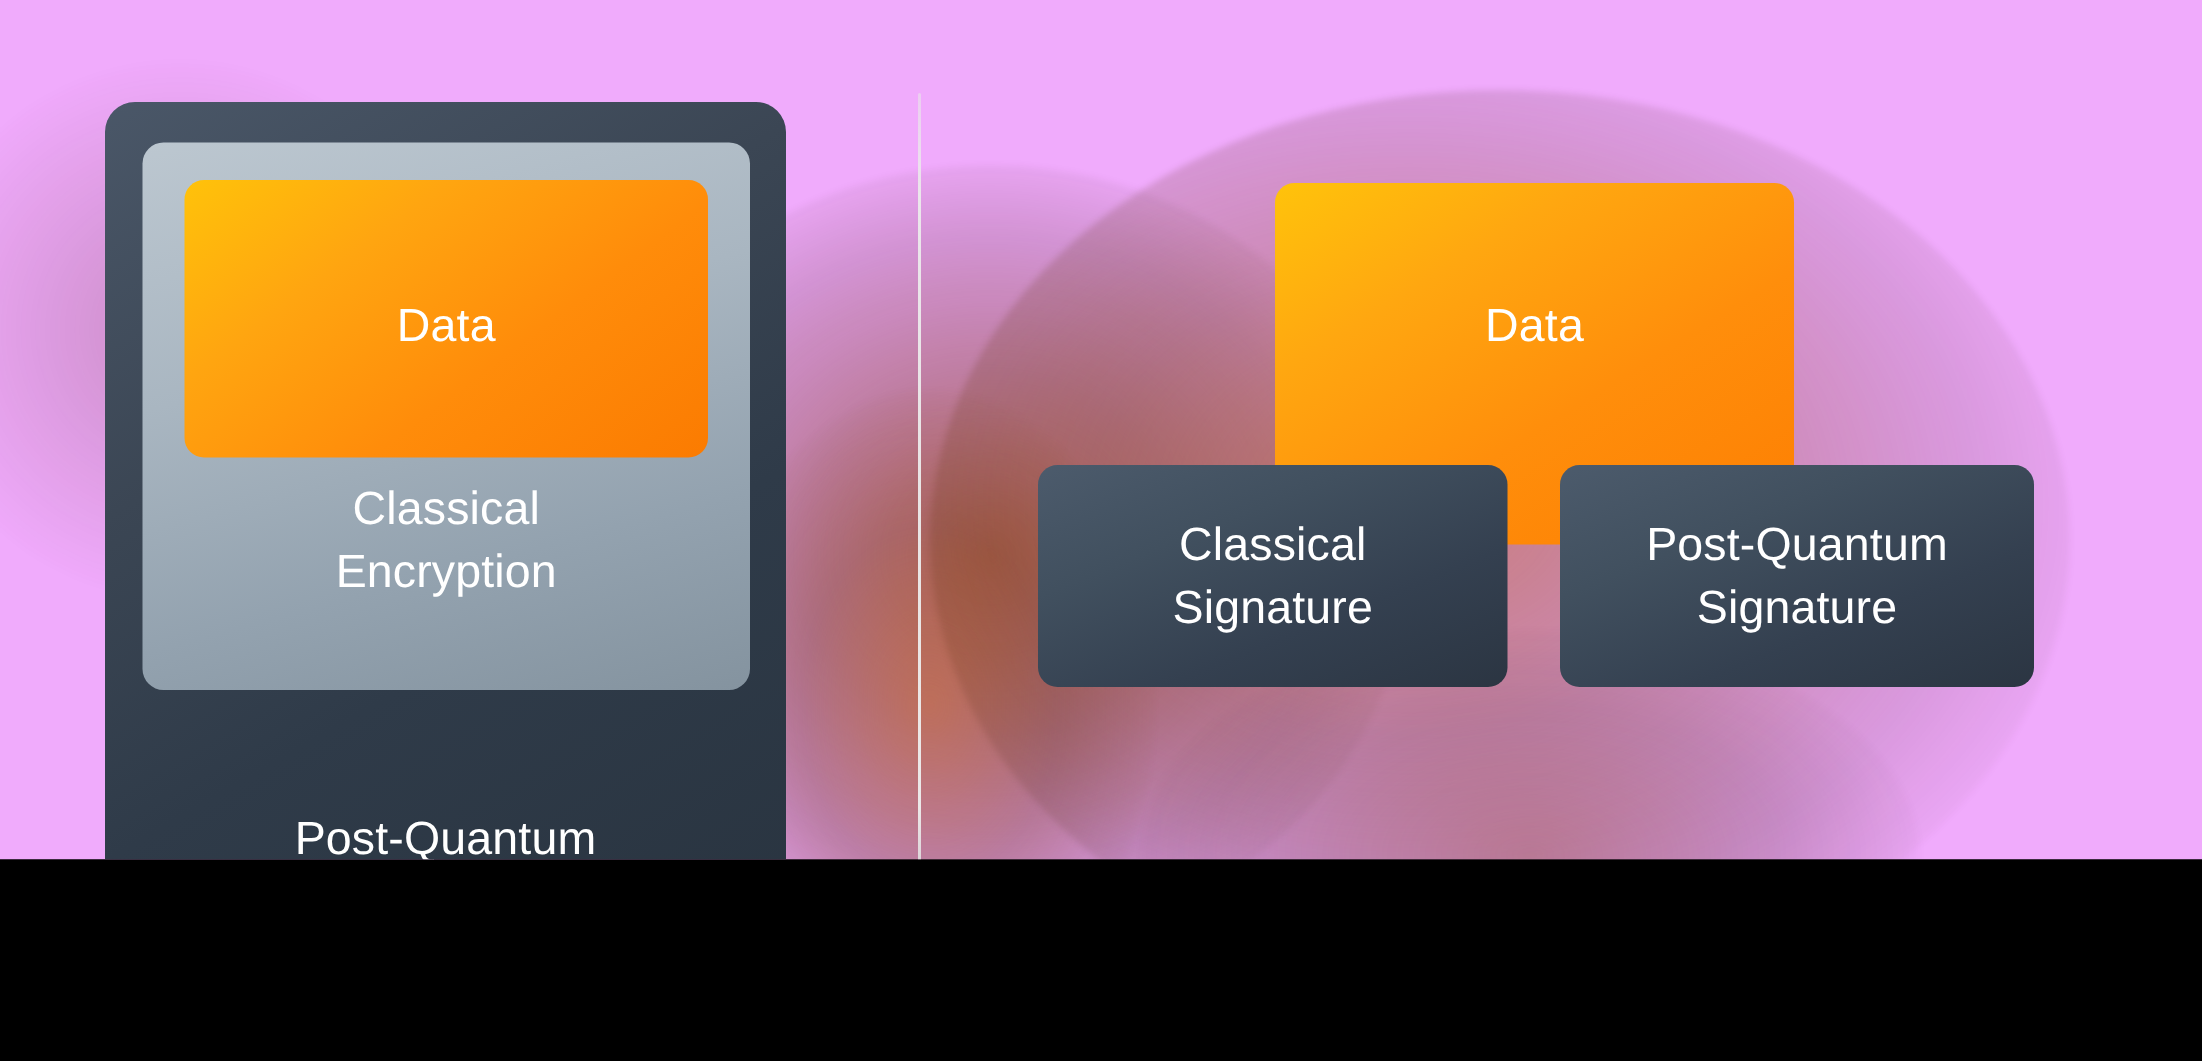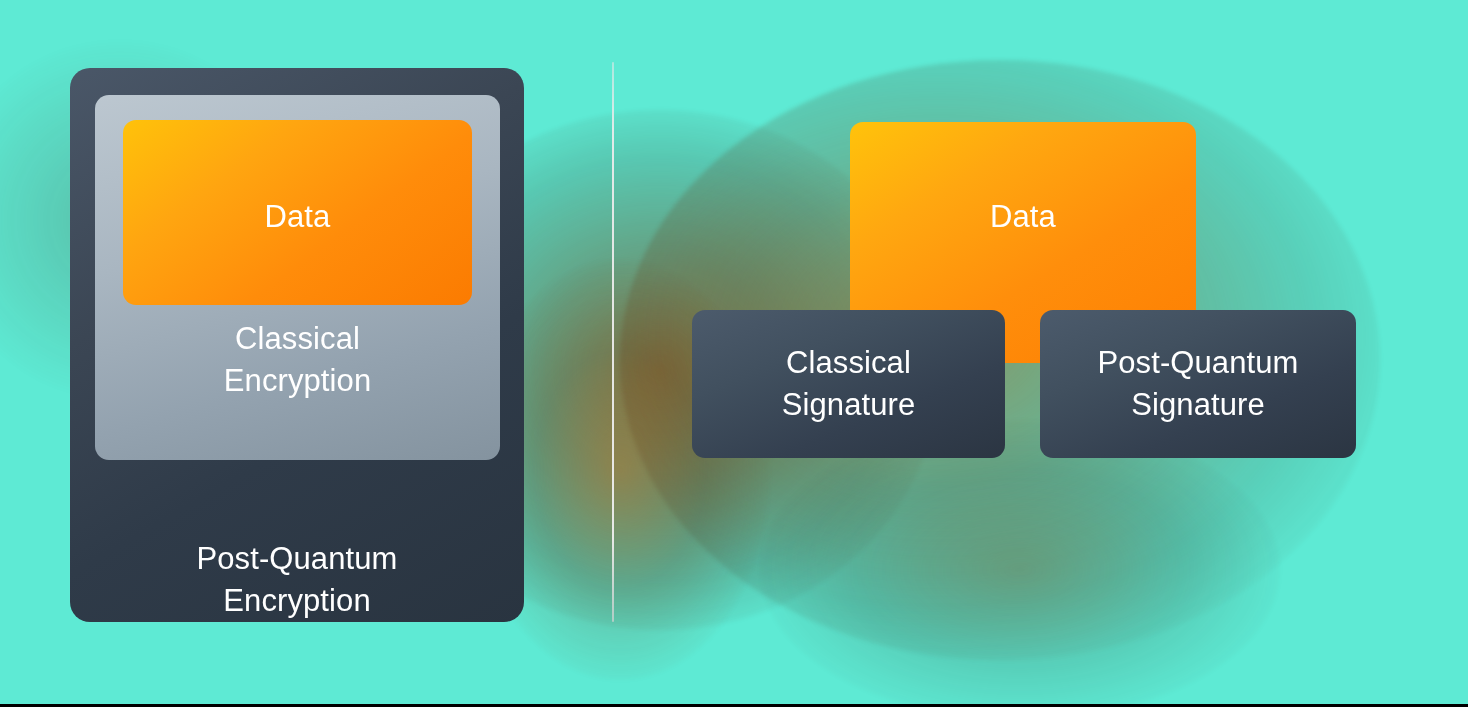--- a/index.html
+++ b/index.html
@@ -7,22 +7,22 @@
     padding: 0;
     background: #000000;
   }
   body {
     font-family: "Liberation Sans", sans-serif;
     -webkit-font-smoothing: antialiased;
   }
   #stage {
     position: relative;
     width: 1468px;
-    height: 704px;
-    background: #5eead4;
+    height: 573px;
+    background: #f0abfc;
     overflow: hidden;
   }
 
   
   .glow {
     position: absolute;
     pointer-events: none;
     border-radius: 50%;
     filter: blur(2px);
   }

